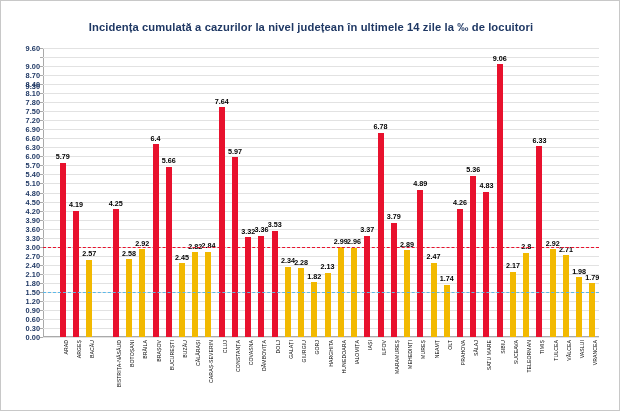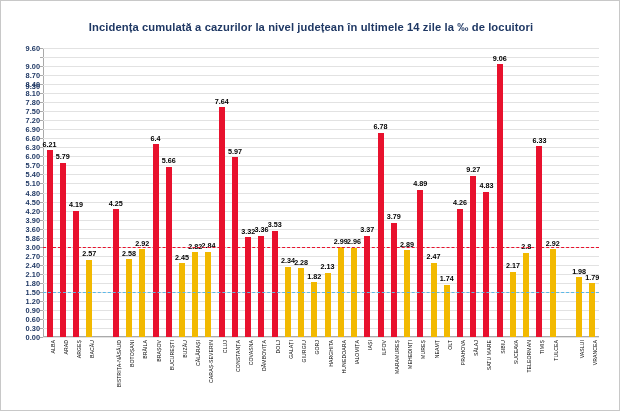--- a/index.html
+++ b/index.html
@@ -165,21 +165,21 @@
         <div class="tickmark" style="top: 216.75px;"></div>
         <div class="ytick" style="top: 216.75px;">2.40</div>
         <div class="gridline" style="top: 207.719px;"></div>
         <div class="tickmark" style="top: 207.719px;"></div>
         <div class="ytick" style="top: 207.719px;">2.70</div>
         <div class="gridline" style="top: 198.688px;"></div>
         <div class="tickmark" style="top: 198.688px;"></div>
         <div class="ytick" style="top: 198.688px;">3.00</div>
         <div class="gridline" style="top: 189.656px;"></div>
         <div class="tickmark" style="top: 189.656px;"></div>
-        <div class="ytick" style="top: 189.656px;">5.86</div>
+        <div class="ytick" style="top: 189.656px;">3.30</div>
         <div class="gridline" style="top: 180.625px;"></div>
         <div class="tickmark" style="top: 180.625px;"></div>
         <div class="ytick" style="top: 180.625px;">3.60</div>
         <div class="gridline" style="top: 171.594px;"></div>
         <div class="tickmark" style="top: 171.594px;"></div>
         <div class="ytick" style="top: 171.594px;">3.90</div>
         <div class="gridline" style="top: 162.562px;"></div>
         <div class="tickmark" style="top: 162.562px;"></div>
         <div class="ytick" style="top: 162.562px;">4.20</div>
         <div class="gridline" style="top: 153.531px;"></div>
@@ -231,25 +231,20 @@
         <div class="tickmark" style="top: 18.0625px;"></div>
         <div class="ytick" style="top: 18.0625px;">9.00</div>
         <div class="gridline" style="top: 9.03125px;"></div>
         <div class="tickmark" style="top: 9.03125px;"></div>
         <div class="ytick" style="top: 10px; margin-top: 28px;">9.30</div>
         <div class="gridline" style="top: 0px;"></div>
         <div class="tickmark" style="top: 0px;"></div>
         <div class="ytick" style="top: 0px;">9.60</div>
       </div>
     <div id="bars">
-        <div class="bar-slot" style="left: 0px; width: 13.2381px;">
-          <div class="bar" title="ALBA: 6.21" style="height: 186.947px; background: rgb(232, 17, 45);"></div>
-          <div class="bar-label" style="bottom: 188.447px;">6.21</div>
-          <div class="cat-label">ALBA</div>
-        </div>
         <div class="bar-slot" style="left: 13.2381px; width: 13.2381px;">
           <div class="bar" title="ARAD: 5.79" style="height: 174.303px; background: rgb(232, 17, 45);"></div>
           <div class="bar-label" style="bottom: 175.803px;">5.79</div>
           <div class="cat-label">ARAD</div>
         </div>
         <div class="bar-slot" style="left: 26.4762px; width: 13.2381px;">
           <div class="bar" title="ARGEȘ: 4.19" style="height: 126.136px; background: rgb(232, 17, 45);"></div>
           <div class="bar-label" style="bottom: 127.636px;">4.19</div>
           <div class="cat-label">ARGEȘ</div>
         </div>
@@ -388,21 +383,21 @@
           <div class="bar-label" style="bottom: 53.8812px;">1.74</div>
           <div class="cat-label">OLT</div>
         </div>
         <div class="bar-slot" style="left: 410.381px; width: 13.2381px;">
           <div class="bar" title="PRAHOVA: 4.26" style="height: 128.244px; background: rgb(232, 17, 45);"></div>
           <div class="bar-label" style="bottom: 129.744px;">4.26</div>
           <div class="cat-label">PRAHOVA</div>
         </div>
         <div class="bar-slot" style="left: 423.619px; width: 13.2381px;">
           <div class="bar" title="SĂLAJ: 5.36" style="height: 161.358px; background: rgb(232, 17, 45);"></div>
-          <div class="bar-label" style="bottom: 162.858px;">9.27</div>
+          <div class="bar-label" style="bottom: 162.858px;">5.36</div>
           <div class="cat-label">SĂLAJ</div>
         </div>
         <div class="bar-slot" style="left: 436.857px; width: 13.2381px; text-align: right;">
           <div class="bar" title="SATU MARE: 4.83" style="height: 145.403px; background: rgb(232, 17, 45);"></div>
           <div class="bar-label" style="bottom: 146.903px;">4.83</div>
           <div class="cat-label">SATU MARE</div>
         </div>
         <div class="bar-slot" style="left: 450.095px; width: 13.2381px;">
           <div class="bar" title="SIBIU: 9.06" style="height: 272.744px; background: rgb(232, 17, 45);"></div>
           <div class="bar-label" style="bottom: 274.244px;">9.06</div>
@@ -420,20 +415,25 @@
         </div>
         <div class="bar-slot" style="left: 489.81px; width: 13.2381px;">
           <div class="bar" title="TIMIȘ: 6.33" style="height: 190.559px; background: rgb(232, 17, 45);"></div>
           <div class="bar-label" style="bottom: 192.059px;">6.33</div>
           <div class="cat-label">TIMIȘ</div>
         </div>
         <div class="bar-slot" style="left: 503.048px; width: 13.2381px;">
           <div class="bar" title="TULCEA: 2.92" style="height: 87.9042px; background: rgb(242, 185, 0);"></div>
           <div class="bar-label" style="bottom: 89.4042px;">2.92</div>
           <div class="cat-label">TULCEA</div>
+        </div>
+        <div class="bar-slot" style="left: 516.286px; width: 13.2381px;">
+          <div class="bar" title="VÂLCEA: 2.71" style="height: 81.5823px; background: rgb(242, 185, 0);"></div>
+          <div class="bar-label" style="bottom: 83.0823px;">2.71</div>
+          <div class="cat-label">VÂLCEA</div>
         </div>
         <div class="bar-slot" style="left: 529.524px; width: 13.2381px;">
           <div class="bar" title="VASLUI: 1.98" style="height: 59.6062px; background: rgb(242, 185, 0);"></div>
           <div class="bar-label" style="bottom: 61.1062px;">1.98</div>
           <div class="cat-label">VASLUI</div>
         </div>
         <div class="bar-slot" style="left: 542.762px; width: 13.2381px;">
           <div class="bar" title="VRANCEA: 1.79" style="height: 53.8865px; background: rgb(242, 185, 0);"></div>
           <div class="bar-label" style="bottom: 55.3865px;">1.79</div>
           <div class="cat-label">VRANCEA</div>

